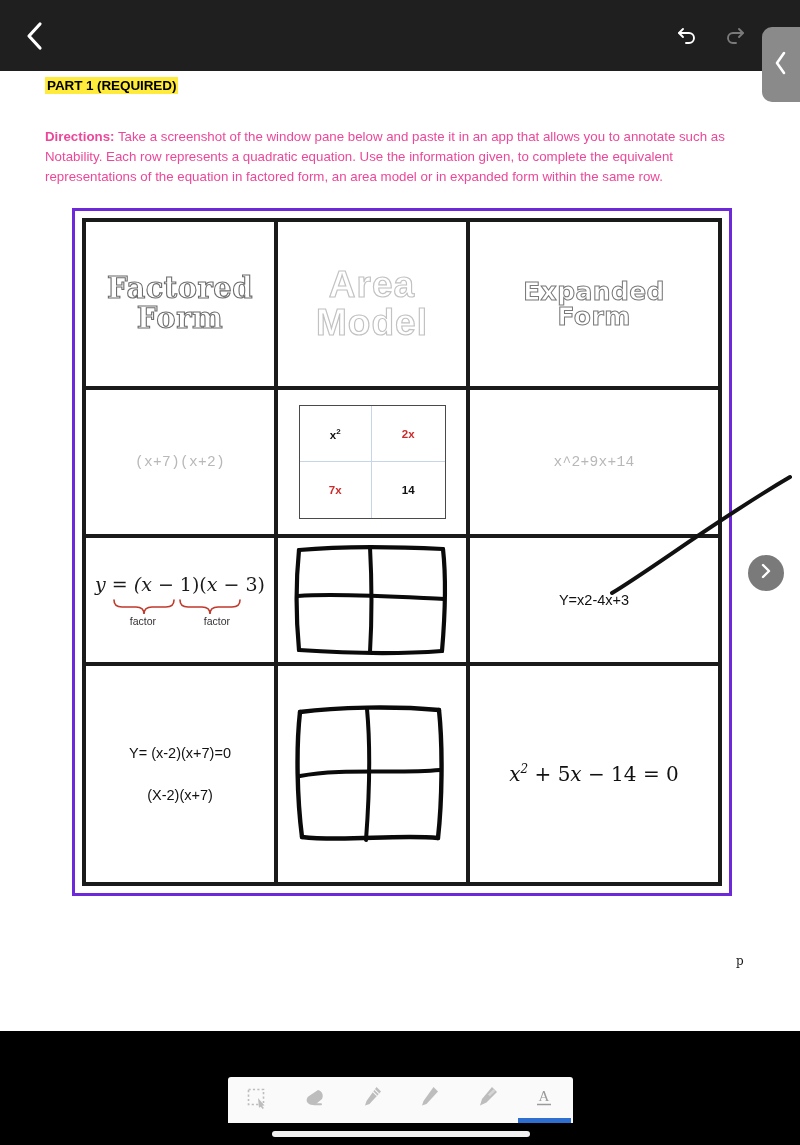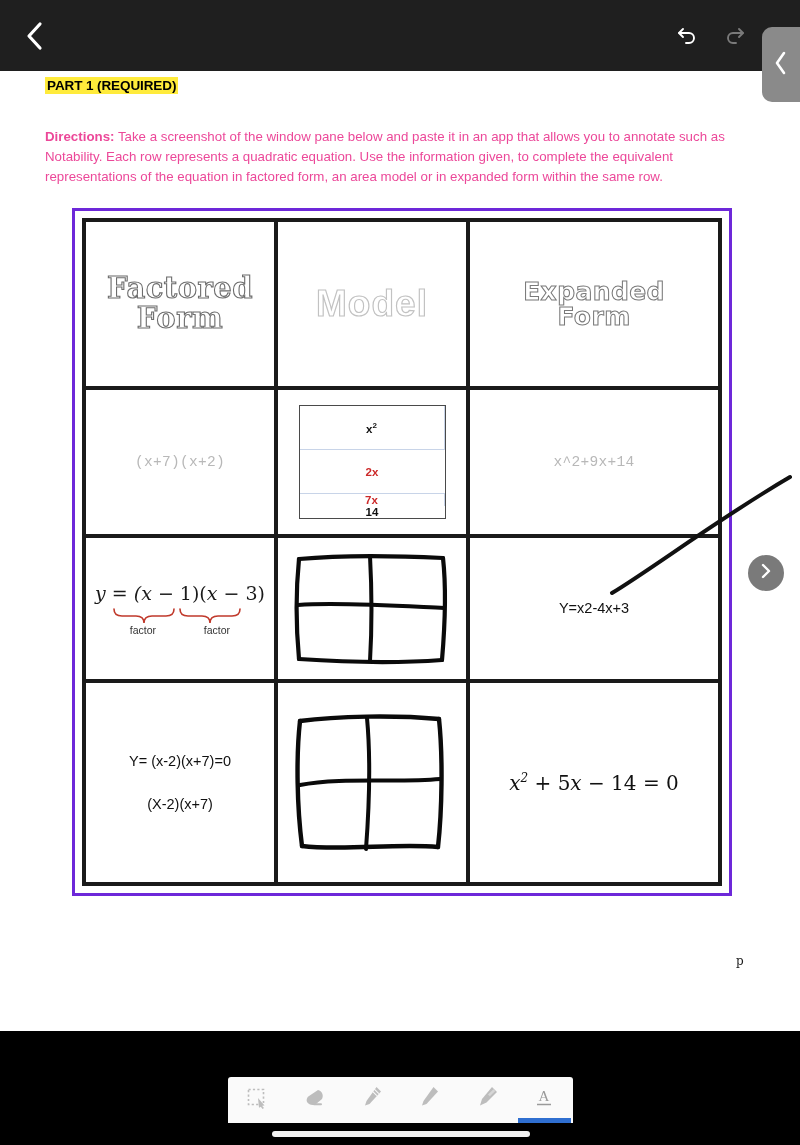--- a/index.html
+++ b/index.html
@@ -77,21 +77,21 @@
     position:absolute;left:7px;top:7px;right:7px;bottom:7px;
     border:4px solid #1a1a1a;
     box-sizing:border-box;
     display:flex;flex-direction:column;
     background:#fff;
   }
   .row{display:flex;border-bottom:4px solid #1a1a1a;box-sizing:border-box;}
   .row:last-child{border-bottom:none;}
   .row-head{height:168px;}
   .row-1{height:148px;}
-  .row-2{height:145px;}
+  .row-2{height:128px;}
   .row-3{flex:1;border-radius:18px;}
   .cell{
     box-sizing:border-box;
     border-right:4px solid #1a1a1a;
     position:relative;
     display:flex;align-items:center;justify-content:center;
     overflow:visible;
     background:#fff;
   }
   .cell:last-child{border-right:none;}
@@ -110,21 +110,21 @@
   .hdr-fact{font-family:"DejaVu Serif", serif;font-size:29px;-webkit-text-stroke:1.1px #6d6d6d;}
   .hdr-area{font-family:"Liberation Sans", sans-serif;font-size:37px;-webkit-text-stroke:1.15px #c2c2c2;letter-spacing:1px;}
   .hdr-exp{font-family:"DejaVu Sans", sans-serif;font-size:25px;-webkit-text-stroke:1.05px #7a7a7a;letter-spacing:.4px;}
 
   
   .faint{color:#b8b8b8;font-size:14.5px;font-family:Liberation Mono, monospace;letter-spacing:.3px;}
 
   
   .amodel{
     width:145px;height:112px;border:1.6px solid #4a4a4a;
-    display:grid;grid-template-columns:1fr;grid-template-rows:1fr 1fr;
+    display:grid;grid-template-columns:1fr 1fr;grid-template-rows:1fr 1fr;
     background:#fff;
   }
   .amodel div{
     display:flex;align-items:center;justify-content:center;
     font-size:11.5px;font-weight:bold;font-family:"Liberation Sans",sans-serif;
     box-sizing:border-box;
   }
   .amodel .c00{border-right:1.3px solid #c8d4e8;border-bottom:1.3px solid #c8d4e8;color:#101010;}
   .amodel .c01{border-bottom:1.3px solid #c8d4e8;color:#cc2929;}
   .amodel .c10{border-right:1.3px solid #c8d4e8;color:#cc2929;}
@@ -249,20 +249,21 @@
 
       <div class="row row-head">
         <div class="cell col-a">
           <div class="hdr hdr-fact">
             <div>Factored</div>
             <div>Form</div>
           </div>
         </div>
         <div class="cell col-b">
           <div class="hdr hdr-area">
+            <div>Area</div>
             <div>Model</div>
           </div>
         </div>
         <div class="cell col-c">
           <div class="hdr hdr-exp">
             <div>Expanded</div>
             <div>Form</div>
           </div>
         </div>
       </div>

